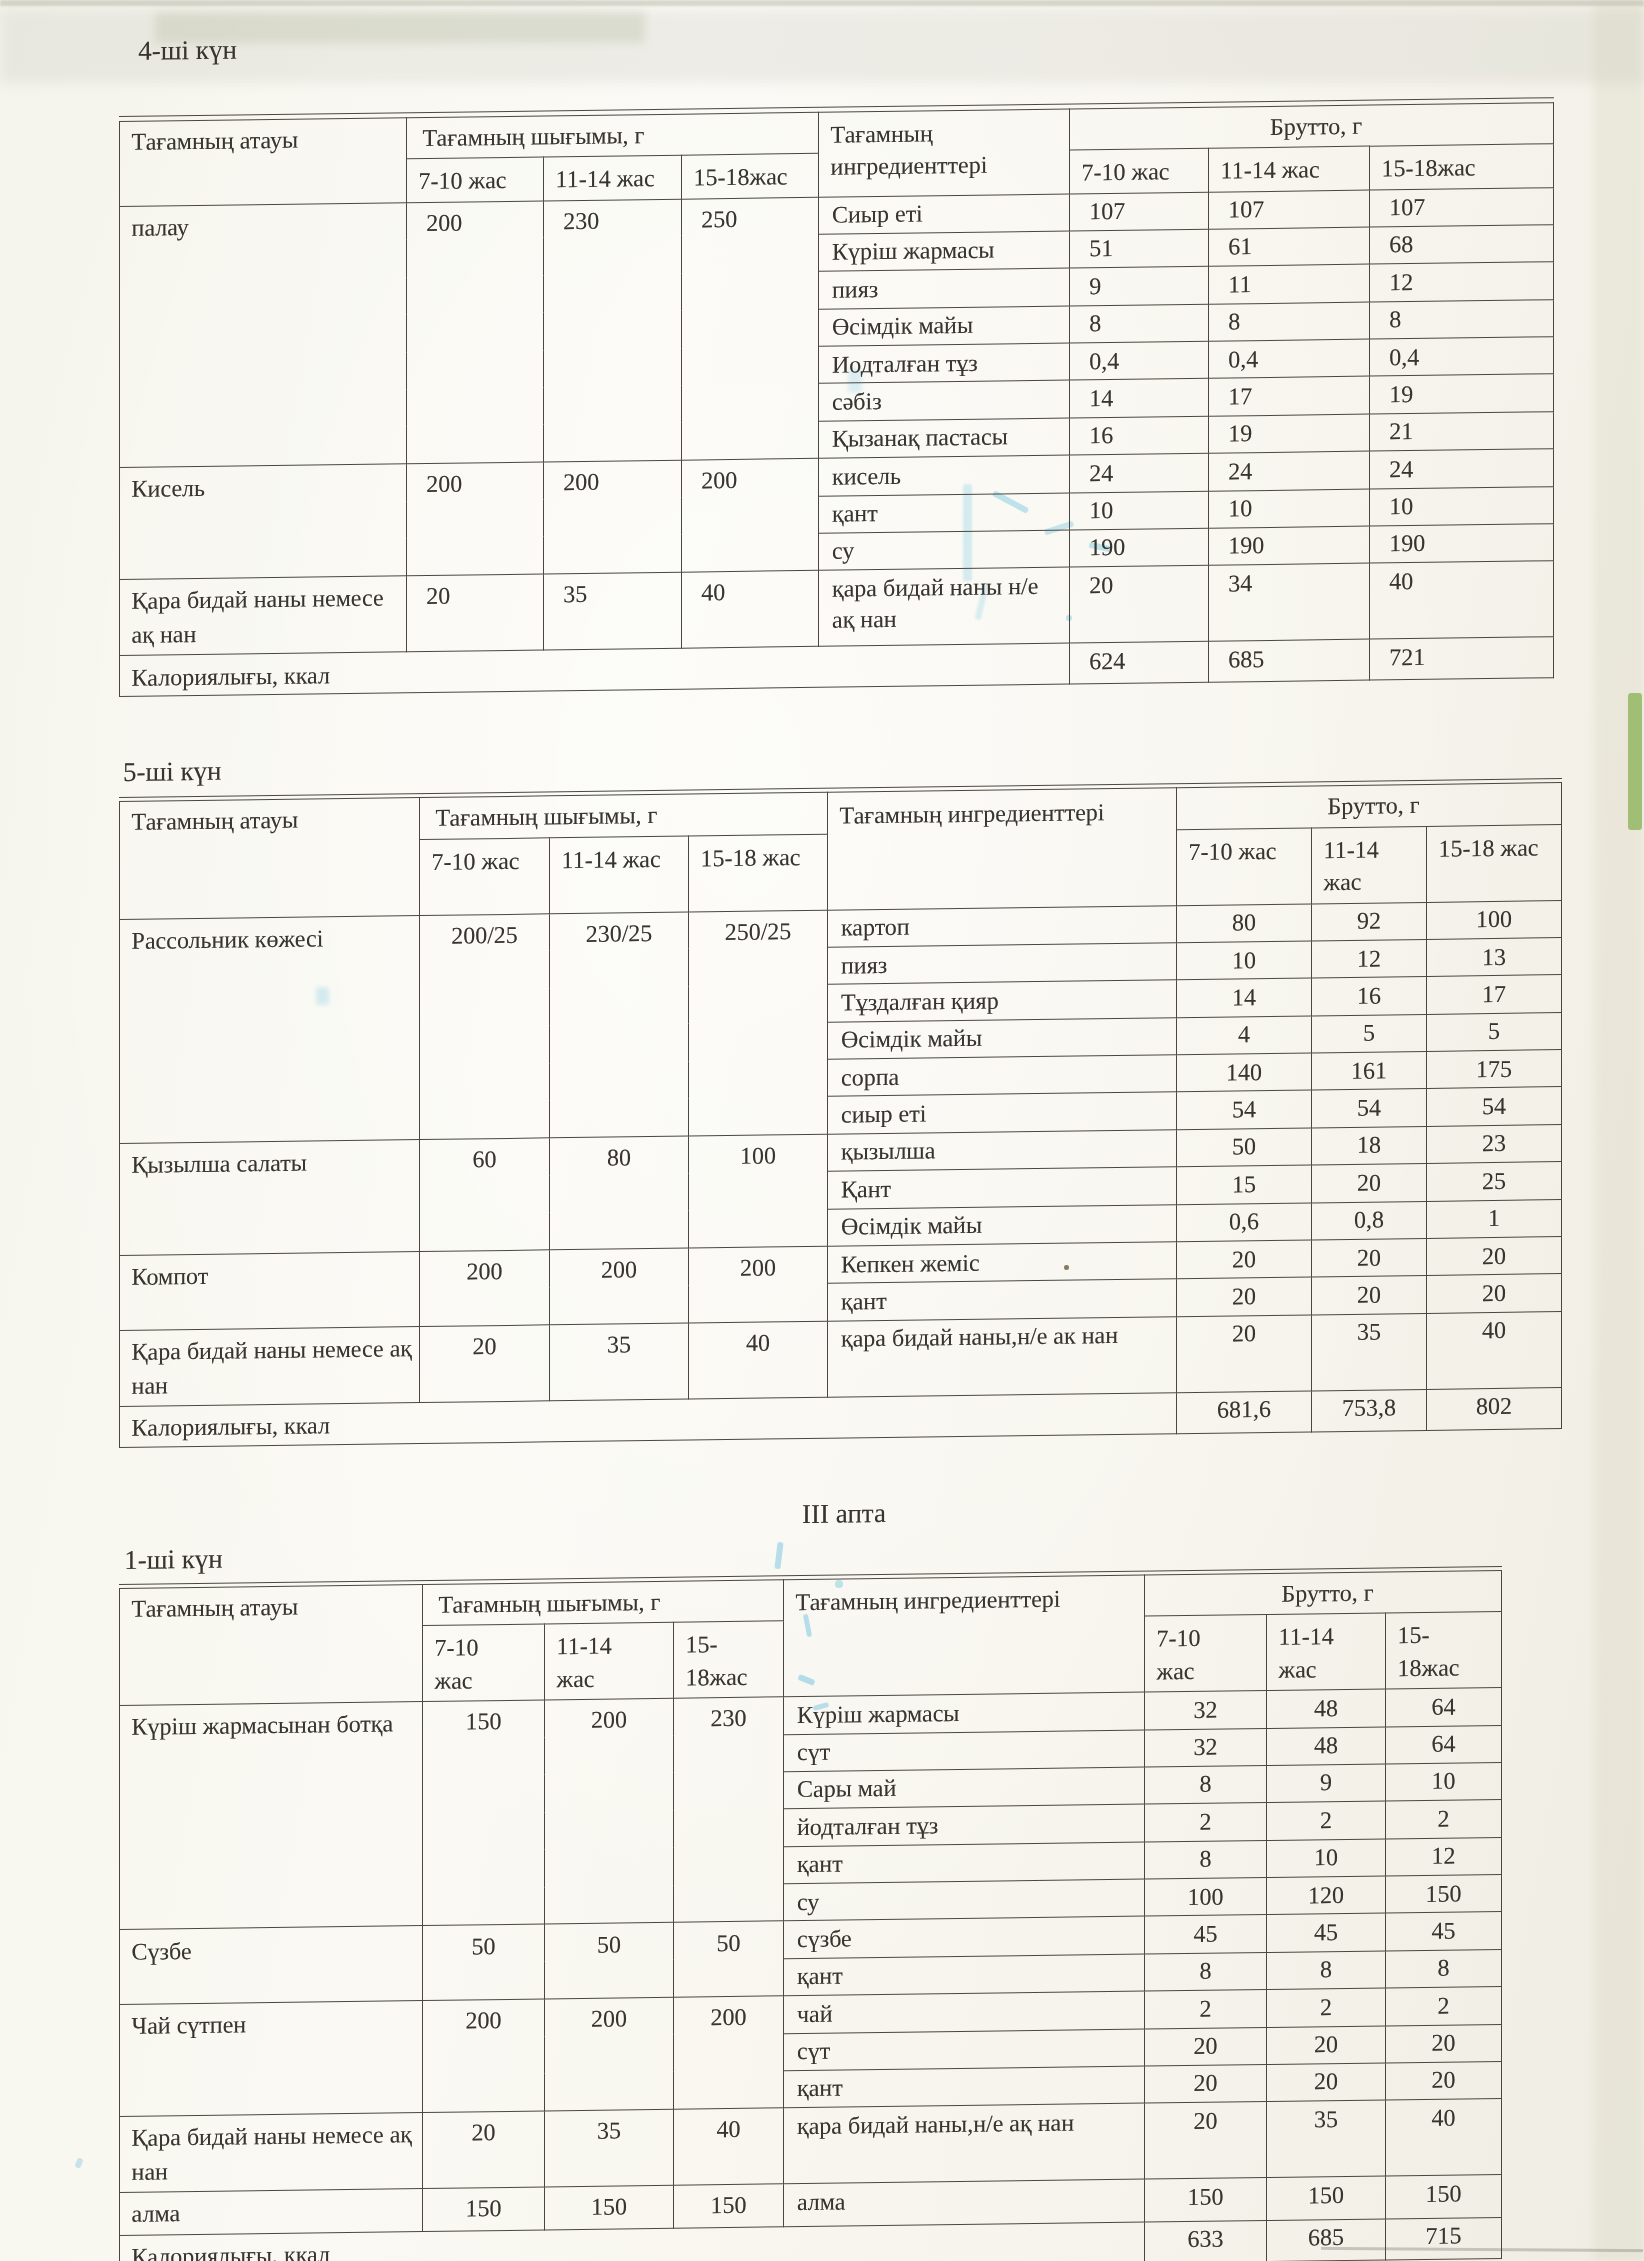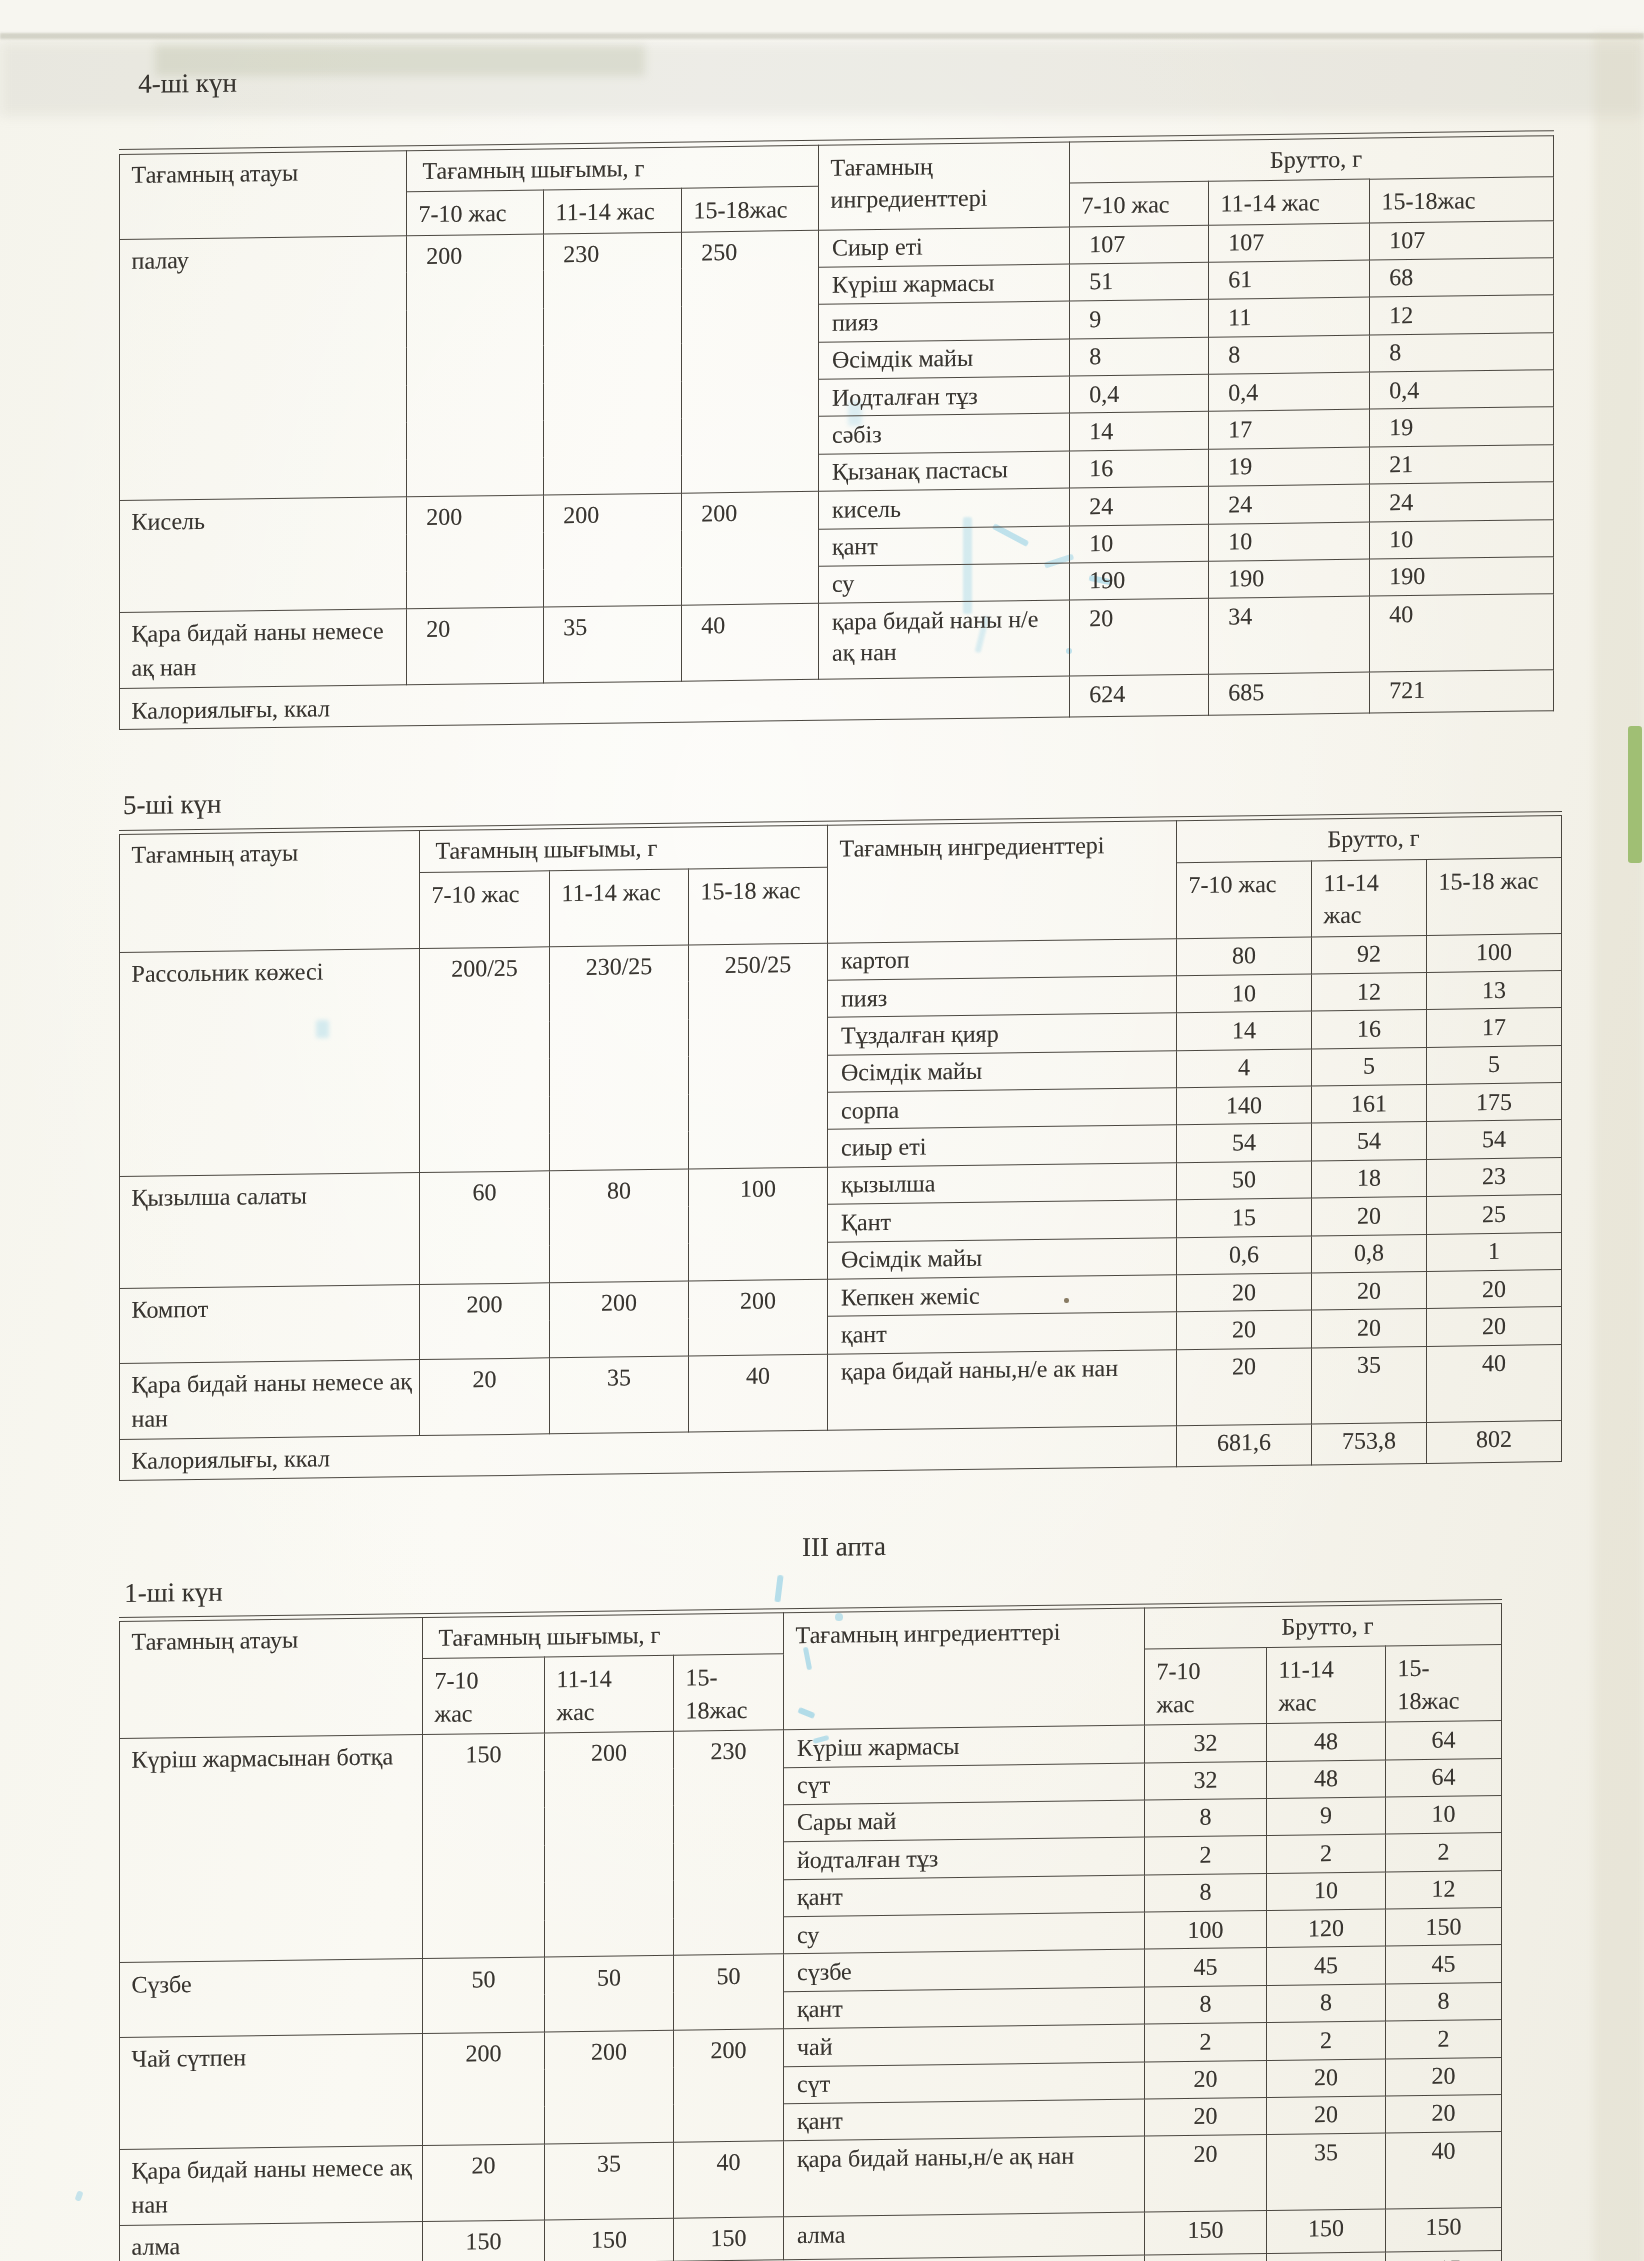--- a/index.html
+++ b/index.html
@@ -6,21 +6,20 @@
   body{
     width:1644px;height:2261px;position:relative;overflow:hidden;
     background:#f7f6f0;
     font-family:"Liberation Serif","DejaVu Serif",serif;
   }
   #page{
     position:absolute;inset:0;
     background:
       radial-gradient(ellipse at 45% 35%, rgba(255,255,255,.55) 0%, rgba(255,255,255,0) 60%),
       linear-gradient(100deg,#f5f4ec 0%,#faf9f3 35%,#f6f4ec 70%,#efede3 100%);
-    margin-top: 33px;
   }
   
   .art{position:absolute;pointer-events:none;}
   .top-wash{left:0;top:9px;width:1644px;height:74px;background:rgba(170,170,158,.16);filter:blur(5.8px);}
   .top-wash2{left:155px;top:11.6px;width:490px;height:31px;background:rgba(152,158,118,.20);filter:blur(4.5px);}
   .top-edge{left:0;top:0;width:1644px;height:6.4px;background:rgba(120,120,96,.25);filter:blur(1.3px);}
   .right-band{right:0;top:0;width:50px;height:2261px;background:rgba(205,199,172,.22);filter:blur(3.9px);}
   .green-strip{left:1628px;top:693px;width:13.5px;height:137px;background:#84b04d;opacity:.72;border-radius:3.2px;filter:blur(0.6px);}
   .blue{background:#53b7dd;border-radius:2.6px;}
   .ink-dot{background:#6b5b40;border-radius:50%;}

